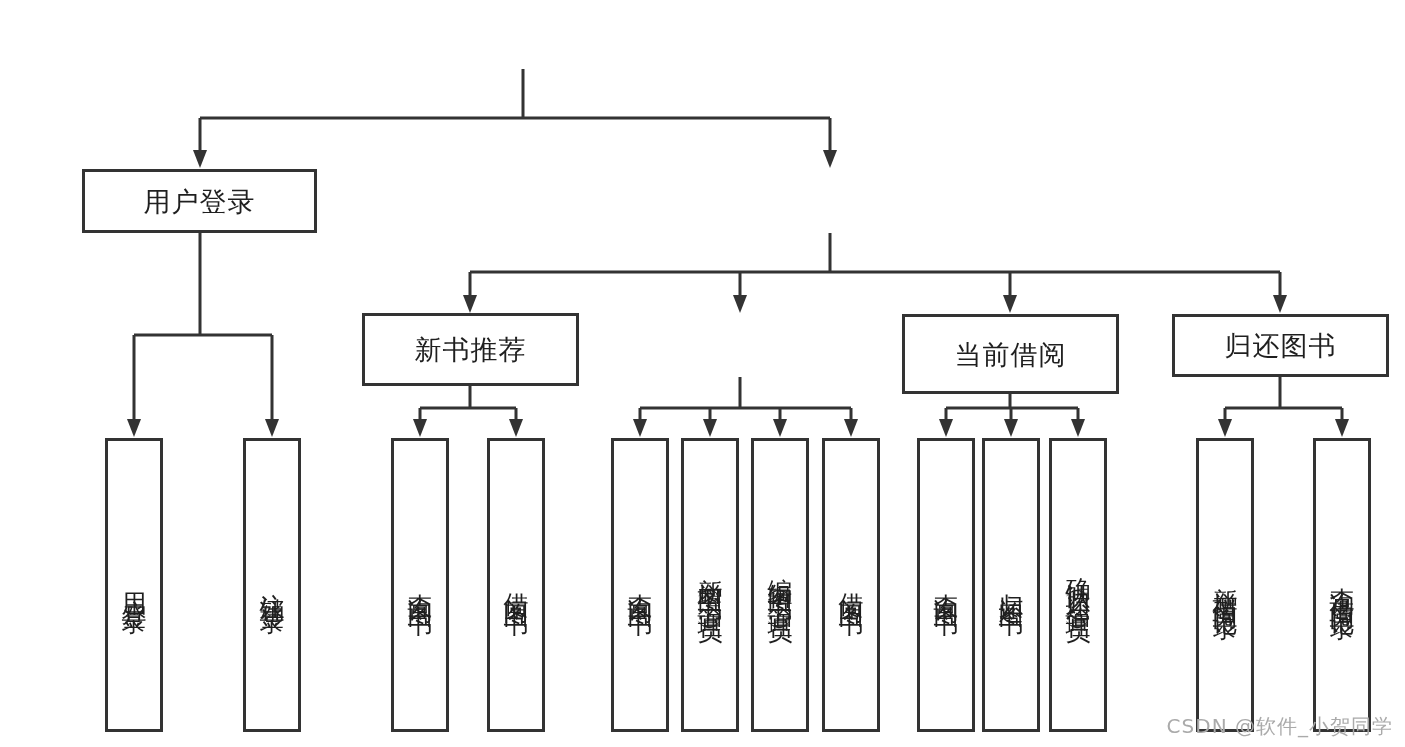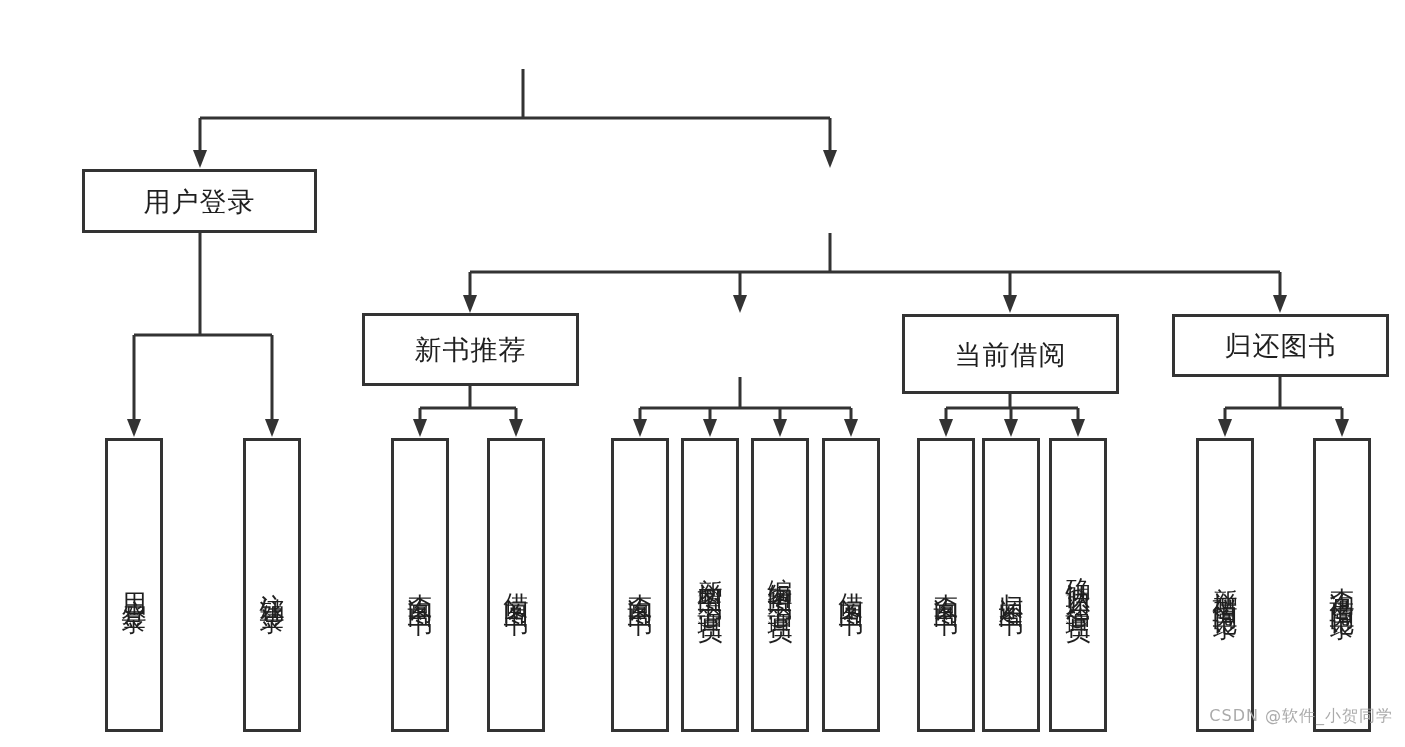--- a/index.html
+++ b/index.html
@@ -22,22 +22,22 @@
     border:3px solid var(--line);display:flex;align-items:center;justify-content:center;
     z-index:2;
   }
   .hnode .lbl{font-size:27px;letter-spacing:1px;white-space:nowrap;line-height:1;}
   .vnode{top:438px;width:58px;height:294px;}
   .vnode .lbl{
     writing-mode:vertical-rl;text-orientation:mixed;
     font-size:25px;letter-spacing:6px;line-height:1;white-space:nowrap;
   }
   .watermark{
-    position:absolute;right:12px;bottom:20px;z-index:5;
-    font-size:16px;letter-spacing:1px;color:var(--watermark);white-space:nowrap;
+    position:absolute;right:12px;bottom:7px;z-index:5;
+    font-size:20px;letter-spacing:1px;color:var(--watermark);white-space:nowrap;
   }
 </style>
 </head>
 <body>
 
 <div class="canvas">
 
   <svg class="wires" viewBox="0 0 1405 747" aria-hidden="true">
     <g>
       <path d="M523 69 V118 M200 118 H830 M200 118 V153 M830 118 V153"></path>

